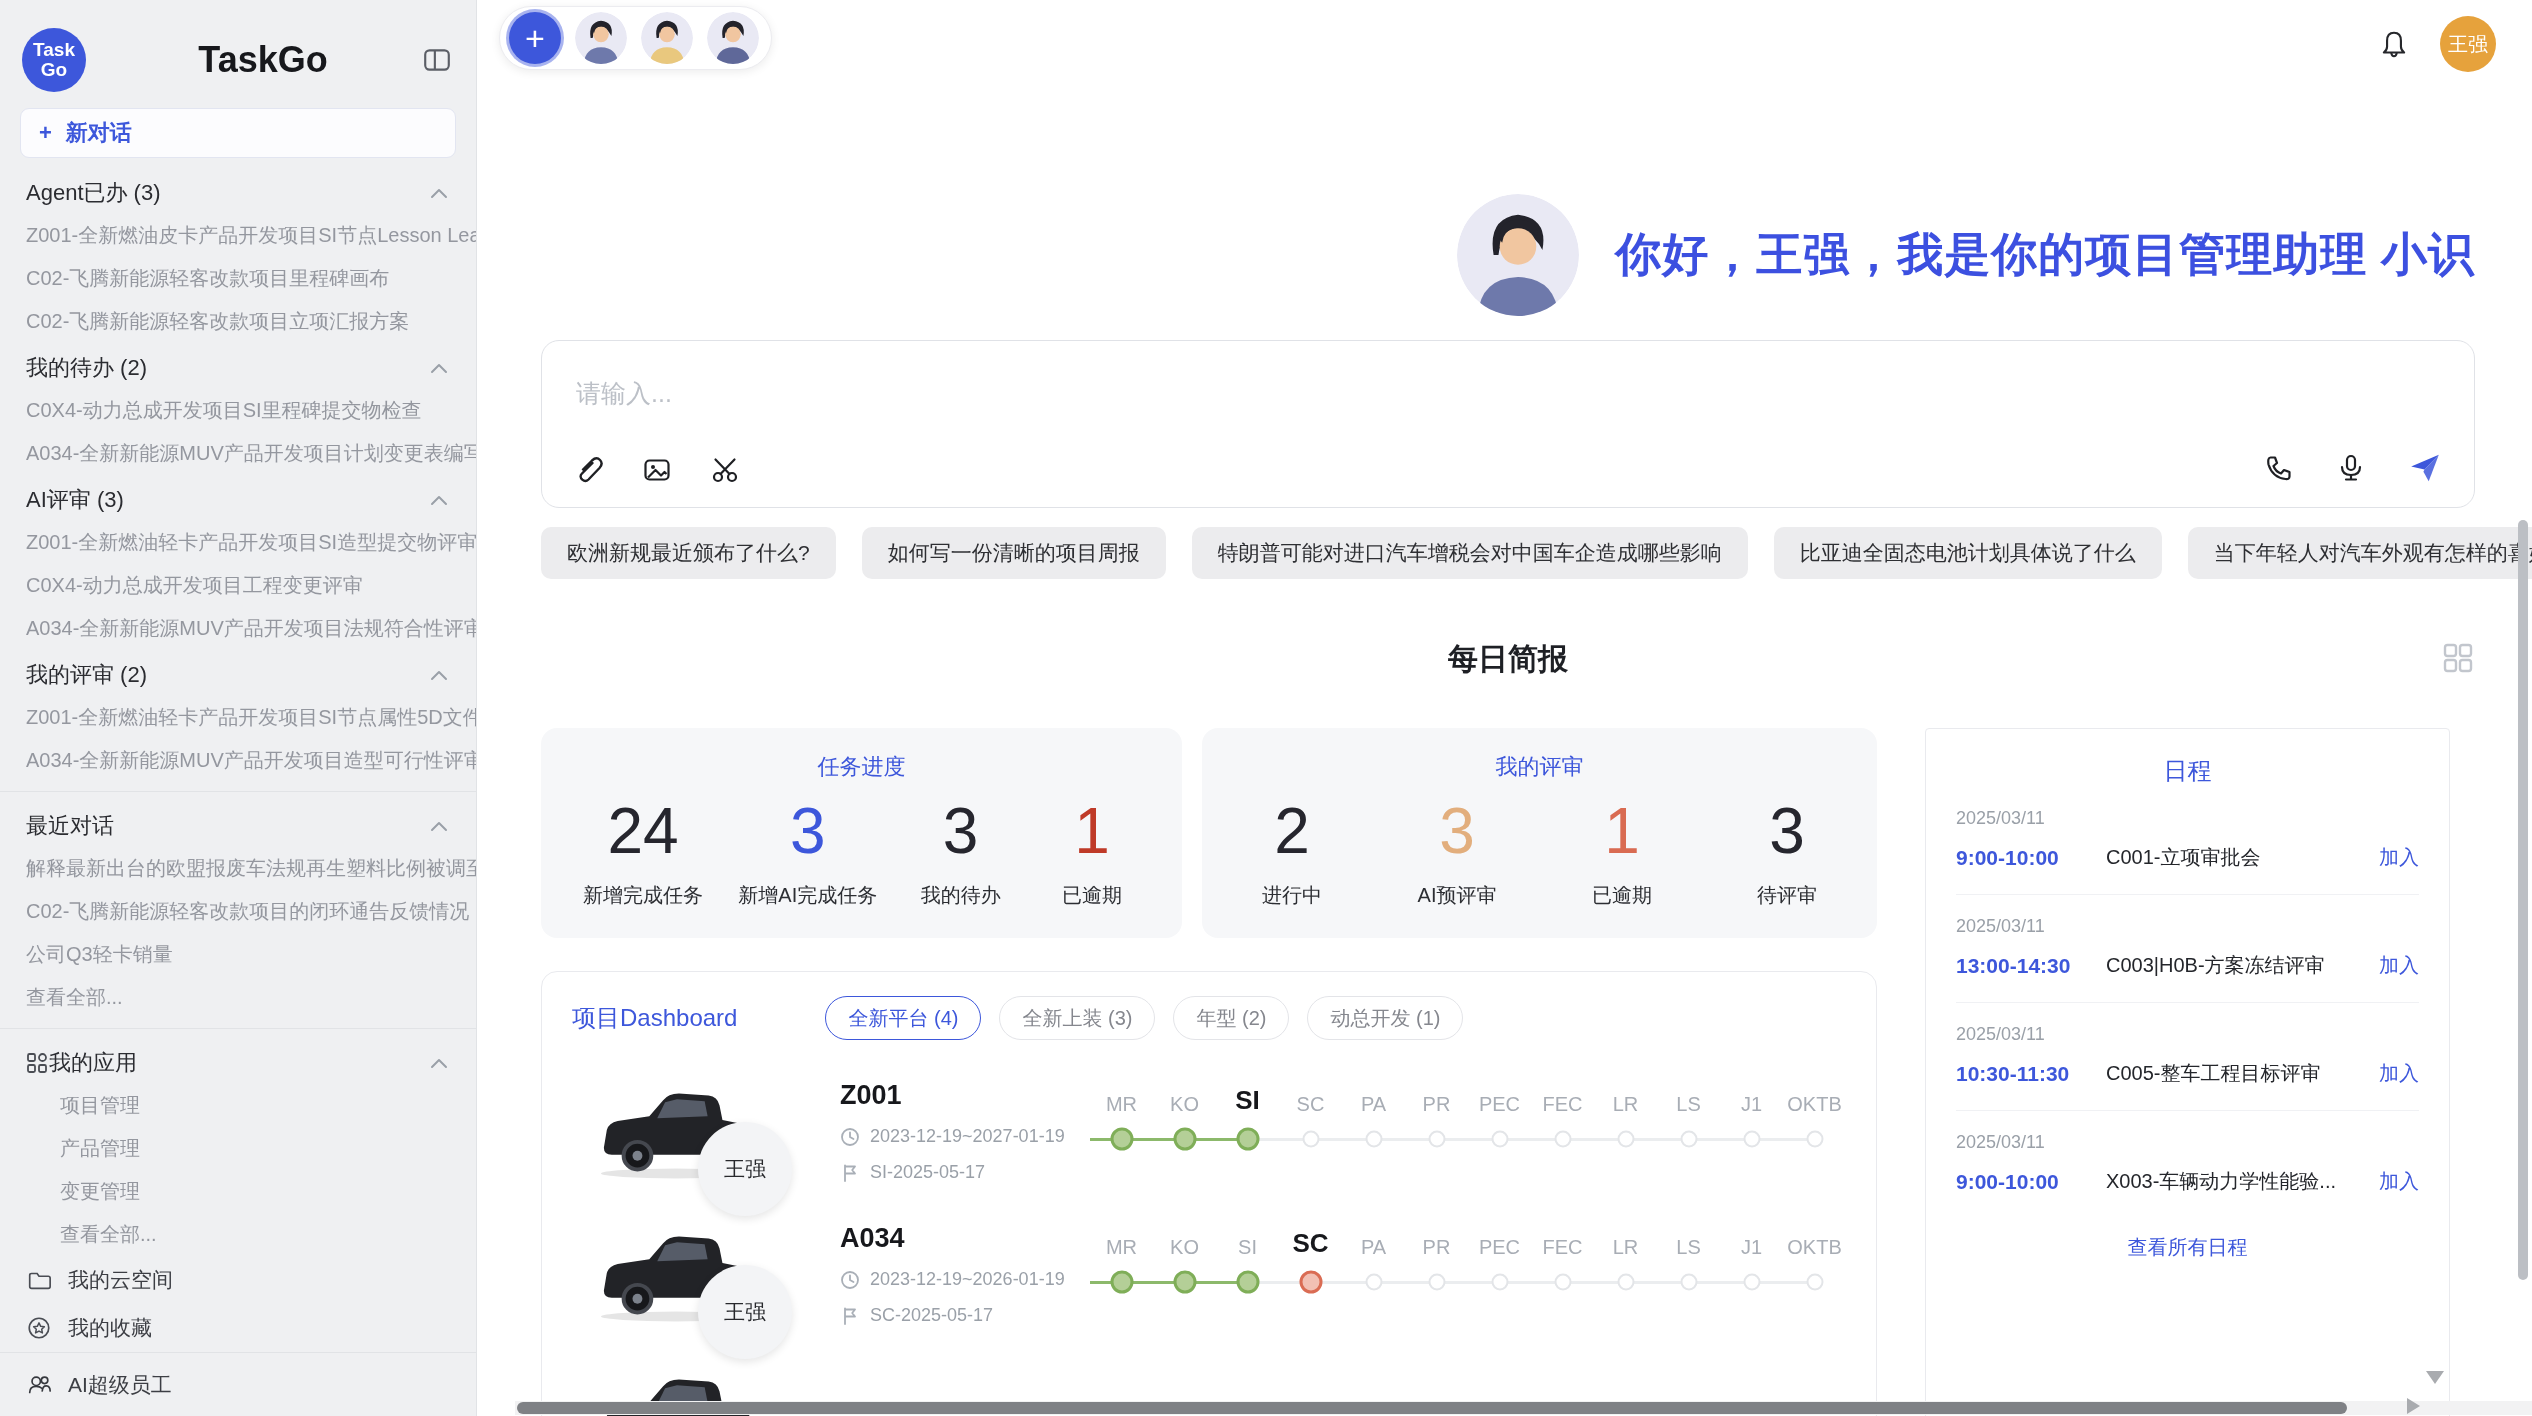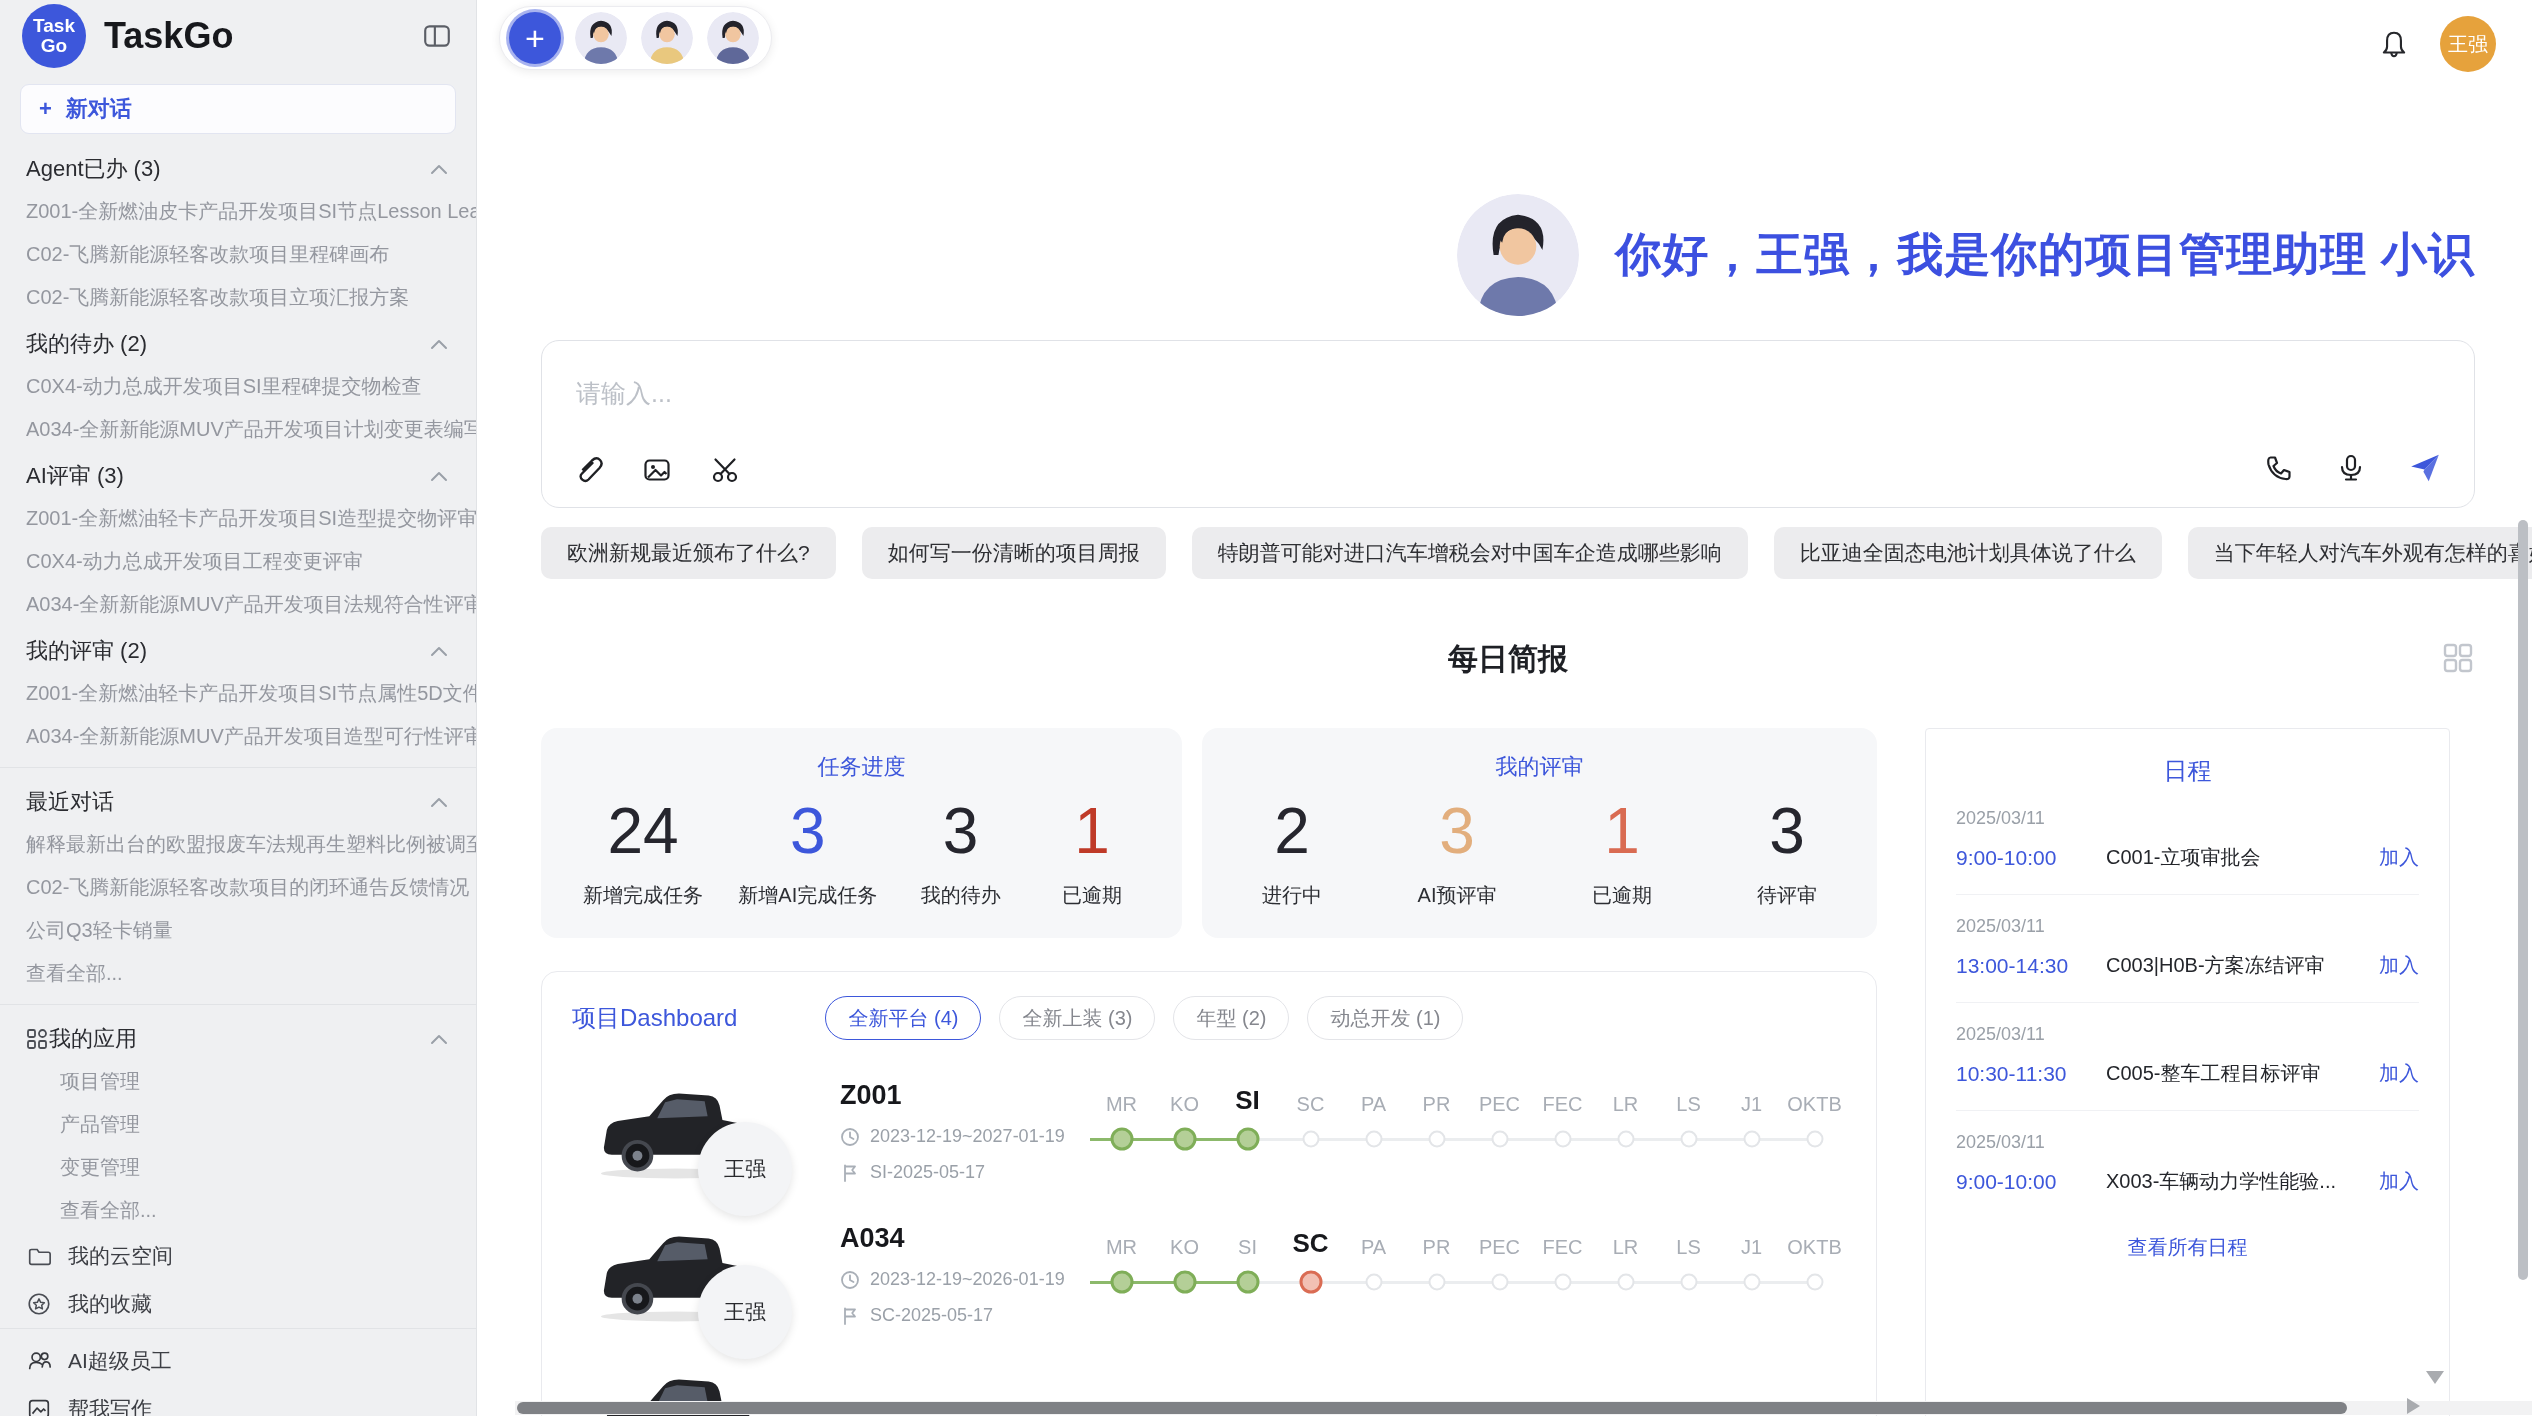--- a/index.html
+++ b/index.html
@@ -7,21 +7,21 @@
   --statDark:#26262e; --statRed:#bf3a28; --statTan:#e2ae7d; --statOrange:#d96b52;
   --greenFill:#b4cf97; --greenStroke:#7fae58; --overFill:#f2c0b4; --overStroke:#da6c54;
   --lineGreen:#8cb96b; --lineGray:#ebedef; --sideBg:#eff0f2;
 }
 *{margin:0;padding:0;box-sizing:border-box;}
 html,body{width:2532px;height:1416px;}
 body{font-family:"Liberation Sans",sans-serif;background:#fff;overflow:hidden;}
 .app{display:flex;width:2532px;height:1416px;}
 
 .sidebar{width:477px;height:100%;background:var(--sideBg);border-right:1px solid #e1e3e6;display:flex;flex-direction:column;overflow:hidden;}
-.side-head{display:flex;align-items:center;padding:4px 24px 12px 22px;}
+.side-head{display:flex;align-items:center;padding:28px 24px 12px 22px;text-align:center;}
 .logo{width:64px;height:64px;border-radius:50%;background:var(--accent);color:#fff;display:flex;flex-direction:column;align-items:center;justify-content:center;font-size:19px;font-weight:700;line-height:1.05;flex:none;}
 .app-name{font-size:36px;font-weight:700;color:#17181c;margin-left:18px;flex:1;}
 .icon-btn{background:none;border:none;cursor:pointer;display:flex;align-items:center;}
 .new-chat{margin:4px 20px 10px;height:50px;border-radius:9px;border:1.5px solid #e2e5f1;background:#fcfcfe;color:var(--accent);font-size:22px;display:flex;align-items:center;padding:0 18px;gap:14px;font-family:inherit;cursor:pointer;font-weight:600;}
 .side-scroll{flex:1;overflow:hidden;}
 .sec-head{display:flex;align-items:center;justify-content:space-between;padding:10px 26px 6px 26px;font-size:22px;color:#2b2c31;cursor:pointer;}
 .sec-head .t{white-space:nowrap;}
 .side-item{padding:8px 26px;font-size:20px;color:#94979f;white-space:nowrap;overflow:hidden;cursor:pointer;}
 .divider{height:1px;background:#e1e3e6;margin:9px 0;}
 .app-sub{padding:8px 26px 8px 60px;font-size:20px;color:#94979f;white-space:nowrap;overflow:hidden;cursor:pointer;}
@@ -83,21 +83,21 @@
 .ln.g{background:var(--lineGreen);} .ln.e{background:var(--lineGray);}
 .mdot{position:absolute;left:50%;top:19px;transform:translate(-50%,-50%);border-radius:50%;background:#fff;border:2.5px solid #e3e5e8;width:17px;height:17px;z-index:2;}
 .mdot.done{width:23px;height:23px;background:var(--greenFill);border:3px solid var(--greenStroke);}
 .mdot.overdue{width:23px;height:23px;background:var(--overFill);border:3px solid var(--overStroke);}
 .sched-card{border:1.5px solid #e9eaee;border-radius:4px;padding:24px 30px 20px;height:725px;background:#fff;}
 .sched-title{text-align:center;font-size:24px;color:var(--accent);margin-top:2px;}
 .sched-item{padding:21px 0 23px;border-bottom:1px solid #f0f1f4;}
 .sched-item.last{border-bottom:none;}
 .s-date{font-size:18px;color:#9aa0a8;}
 .s-row{display:flex;align-items:center;margin-top:15px;}
-.s-time{font-size:21px;font-weight:400;color:var(--accent);width:150px;flex:none;}
+.s-time{font-size:21px;font-weight:700;color:var(--accent);width:150px;flex:none;}
 .s-name{font-size:20px;color:#24262b;flex:1;white-space:nowrap;overflow:hidden;}
 .s-join{font-size:20px;color:var(--accent);cursor:pointer;flex:none;}
 .sched-more{text-align:center;font-size:20px;color:var(--accent);margin-top:16px;cursor:pointer;}
 .news-card{margin-top:26px;border:1px solid #ededf0;border-radius:16px;box-shadow:0 2px 8px rgba(0,0,0,.05);padding:18px 20px;display:flex;gap:26px;height:170px;background:#fff;}
 .news-img{width:158px;height:100px;border-radius:8px;overflow:hidden;flex:none;}
 .news-body{flex:1;overflow:hidden;}
 .news-title{font-size:25px;font-weight:700;color:#17181c;margin-top:4px;white-space:nowrap;}
 .news-snippet{font-size:21px;color:#8e939b;margin-top:18px;white-space:nowrap;overflow:hidden;}
 
 .vscroll{position:absolute;right:4px;top:520px;width:10px;height:760px;border-radius:5px;background:#bcbfc4;z-index:8;}

